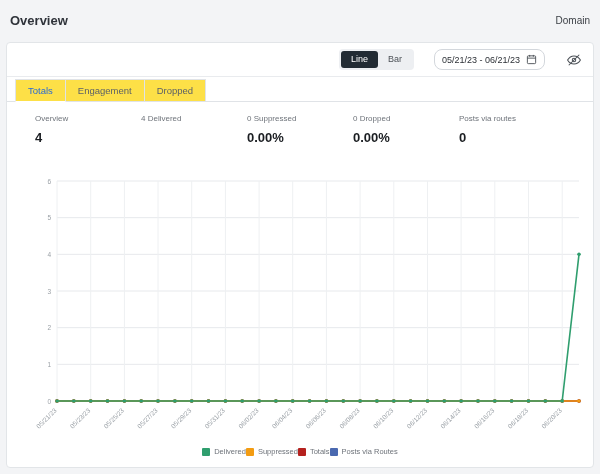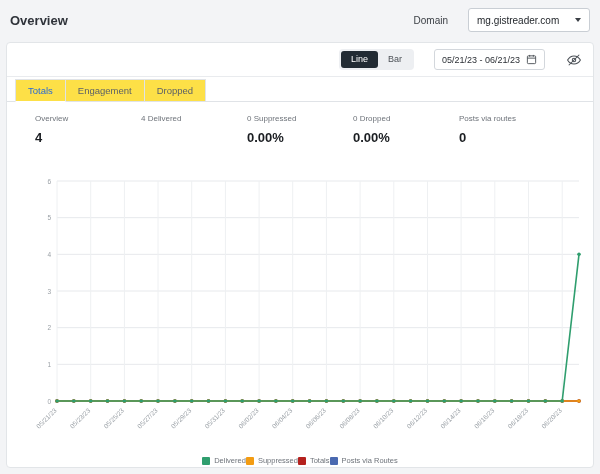--- a/index.html
+++ b/index.html
@@ -32,55 +32,51 @@
     display:flex; justify-content:flex-end; align-items:center; gap:20px;
     padding:6px 10px; border-bottom:1px solid #e9ebee;
   }
   .toggle-group { background:#edeff2; border-radius:4px; padding:2px; display:flex; }
   .toggle {
     border:none; font-family:inherit; font-size:9px; padding:3px 10px; border-radius:3px;
     background:transparent; color:#4c5157; cursor:pointer; line-height:1.2;
   }
   .toggle.active { background:#222b34; color:#fff; }
   .date-range {
-    display:flex; align-items:center; gap:6px; border:1px solid #d3d7dc; border-radius:3px;
+    display:flex; align-items:center; gap:6px; border:1px solid #d3d7dc; border-radius:8px;
     padding:0 7px; font-size:9px; color:#2c3036; background:#fff; height:21px; cursor:pointer;
   }
   .icon-btn { background:none; border:none; padding:2px; cursor:pointer; display:flex; align-items:center; }
   
   .tabs { display:flex; align-items:flex-end; padding:2px 0 0 8px; border-bottom:1px solid #e0e3e7; }
   .tab {
     font-size:9.5px; padding:5px 12px; border:1px solid #e0e3e7; margin-bottom:-1px;
     color:#5c6167; background:#fde047; cursor:pointer;
   }
   .tab + .tab { border-left:none; }
   .tab.active { color:#2a6ad4; border-bottom-color:#fff; }
   
   .stats { display:grid; grid-template-columns:repeat(5,1fr); padding:12px 28px 0; }
   .stat-label { font-size:8px; color:#6e737a; margin-bottom:7px; }
   .stat-value { font-size:13px; font-weight:700; color:#1b1e22; }
   
   .chart-wrap { margin-top:24px; padding:0 4px; }
   #chart-svg { display:block; }
   text.axis { font-family:"Liberation Sans", sans-serif; font-size:6.5px; fill:#9aa0a6; }
-  .legend { display:flex; justify-content:center; margin-top:9px; }
+  .legend { display:flex; justify-content:center; margin-top:0; }
   .legend-item { display:flex; align-items:center; gap:4px; font-size:7.5px; color:#6e737a; }
   .legend-swatch { width:8px; height:8px; border-radius:1px; display:inline-block; background:#ccc; }
 </style>
 </head>
 <body>
 
 <header class="page-header">
   <h1 class="page-title">Overview</h1>
   <div class="domain-wrap">
     <span>Domain</span>
-    <div class="select">
-      <span>mg.gistreader.com</span>
-      <span class="caret"></span>
-    </div>
   </div>
 </header>
 
 <div class="card">
 
   <div class="toolbar">
     <div class="toggle-group">
       <button class="toggle active">Line</button>
       <button class="toggle">Bar</button>
     </div>

